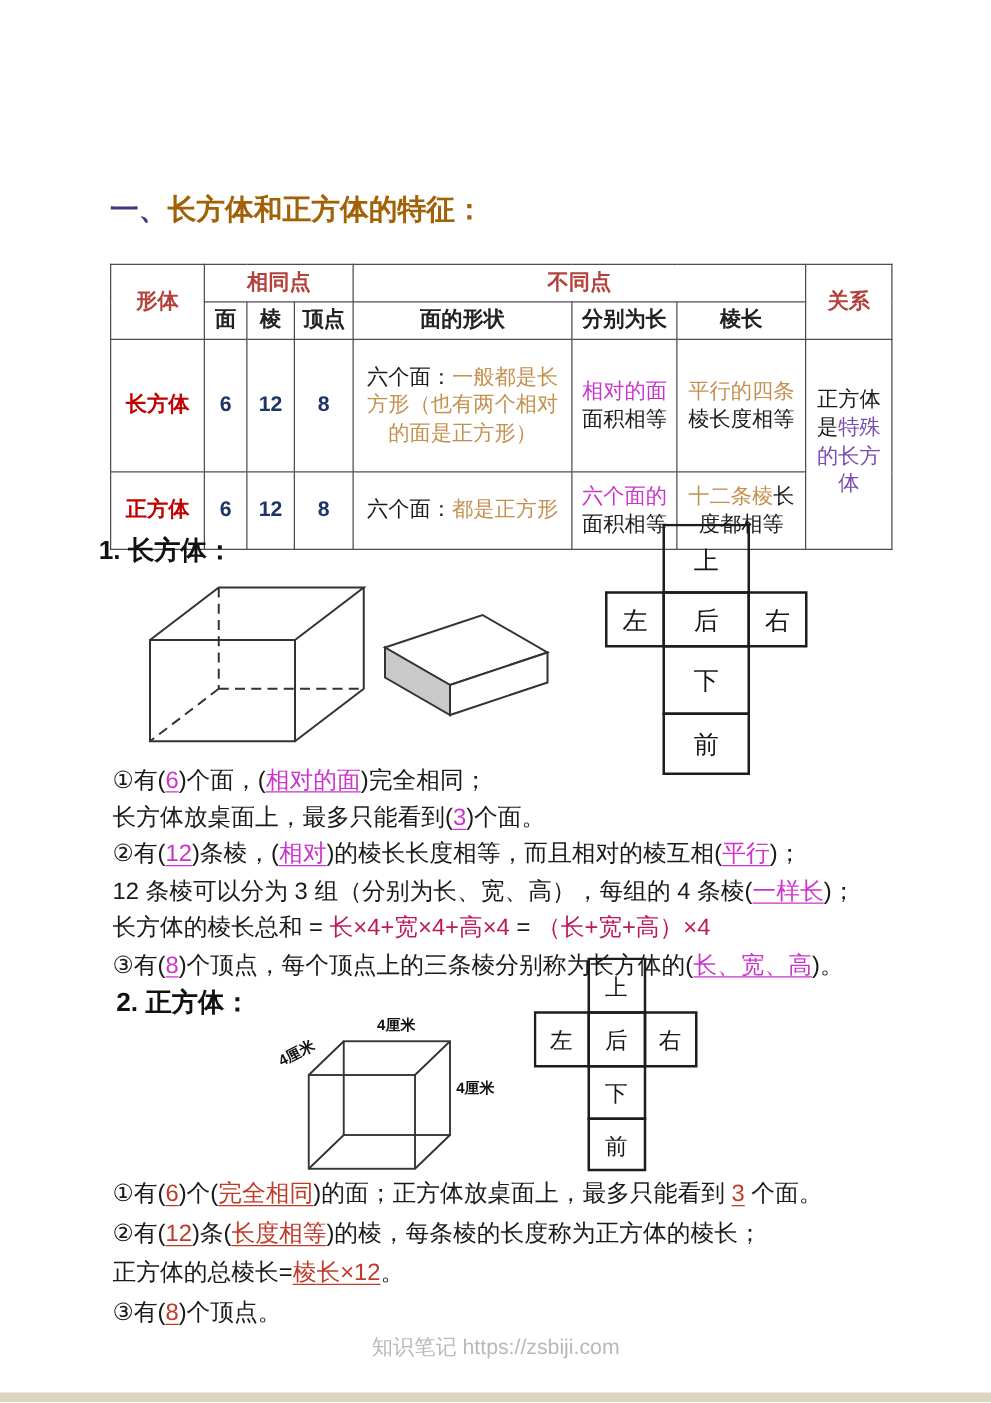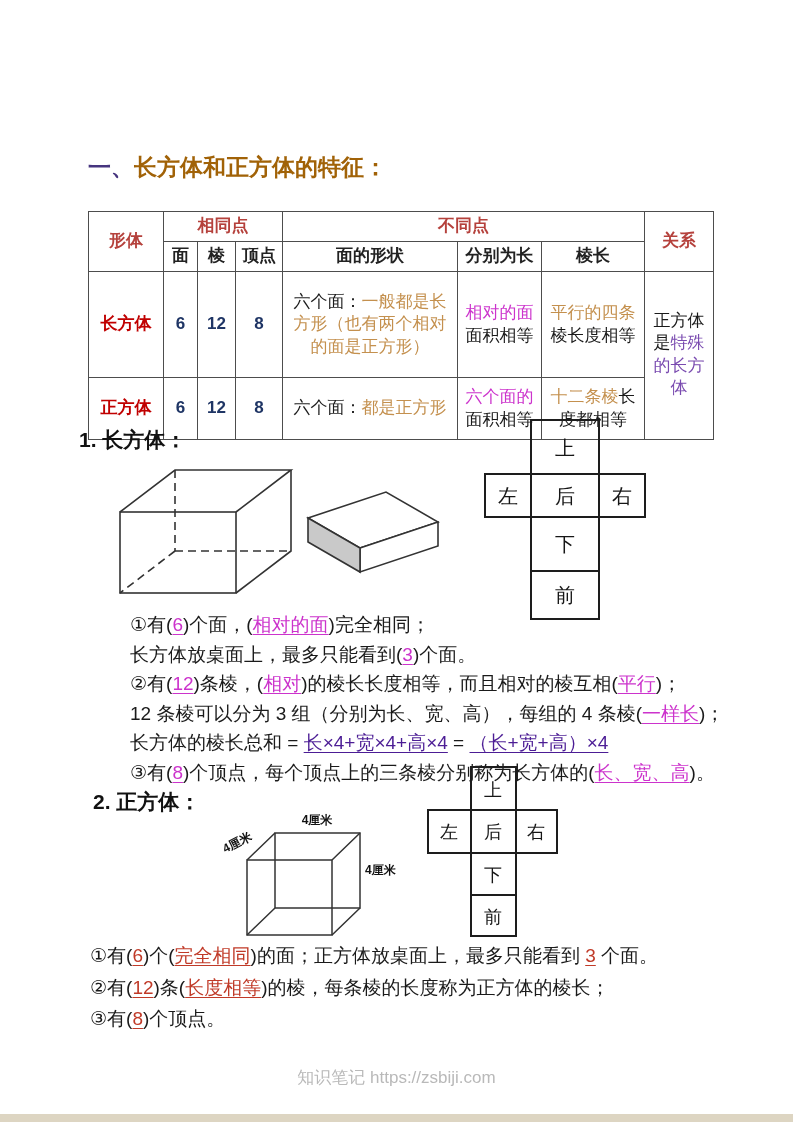--- a/index.html
+++ b/index.html
@@ -36,21 +36,21 @@
   .s-pur{color:#7a4bb0;}
 
   
   .sec-title{position:absolute;font-size:21px;font-weight:bold;color:#111111;white-space:nowrap;}
 
   
   .tblock{position:absolute;left:90px;font-size:19px;}
   .tline{margin:0;line-height:29.5px;white-space:nowrap;color:#1a1a1a;}
   .tblock2 .tline{line-height:31.5px;}
   .hl-m{color:#cc33cc;text-decoration:underline;text-underline-offset:3px;}
-  .hl-b{color:#4c1d95;text-decoration:underline;text-underline-offset:3px;}
+  .hl-b{color:#be185d;text-underline-offset:3px;}
   .hl-r{color:#c03a28;text-decoration:underline;text-underline-offset:3px;}
 
   
   .dg{position:absolute;}
   .net-label{font-size:20px;fill:#161616;font-family:"Liberation Sans","DejaVu Sans",sans-serif;}
   .net-label-sm{font-size:18px;fill:#161616;font-family:"Liberation Sans","DejaVu Sans",sans-serif;}
   .cm-label{font-size:12px;font-weight:600;fill:#111111;font-family:"Liberation Sans","DejaVu Sans",sans-serif;}
 
   
   .footer{position:absolute;top:1066px;left:0;width:100%;text-align:center;
@@ -158,21 +158,21 @@
       <rect x="47" y="152" width="68" height="48"></rect>
     </g>
     <text class="net-label" x="81" y="36" text-anchor="middle">上</text>
     <text class="net-label" x="24" y="84" text-anchor="middle">左</text>
     <text class="net-label" x="81" y="84" text-anchor="middle">后</text>
     <text class="net-label" x="138" y="84" text-anchor="middle">右</text>
     <text class="net-label" x="81" y="132" text-anchor="middle">下</text>
     <text class="net-label" x="81" y="183" text-anchor="middle">前</text>
   </svg>
 
-  <div class="tblock" style="top:610px;margin-left:40px;">
+  <div class="tblock" style="top:610px;">
     <p class="tline"><span class="s-k">①有(</span><span class="hl-m">6</span><span class="s-k">)个面，(</span><span class="hl-m">相对的面</span><span class="s-k">)完全相同；</span></p>
     <p class="tline"><span class="s-k">长方体放桌面上，最多只能看到(</span><span class="hl-m">3</span><span class="s-k">)个面。</span></p>
     <p class="tline"><span class="s-k">②有(</span><span class="hl-m">12</span><span class="s-k">)条棱，(</span><span class="hl-m">相对</span><span class="s-k">)的棱长长度相等，而且相对的棱互相(</span><span class="hl-m">平行</span><span class="s-k">)；</span></p>
     <p class="tline"><span class="s-k">12 条棱可以分为 3 组（分别为长、宽、高），每组的 4 条棱(</span><span class="hl-m">一样长</span><span class="s-k">)；</span></p>
     <p class="tline"><span class="s-k">长方体的棱长总和 = </span><span class="hl-b">长×4+宽×4+高×4</span><span class="s-k"> = </span><span class="hl-b">（长+宽+高）×4</span></p>
     <p class="tline"><span class="s-k">③有(</span><span class="hl-m">8</span><span class="s-k">)个顶点，每个顶点上的三条棱分别称为长方体的(</span><span class="hl-m">长、宽、高</span><span class="s-k">)。</span></p>
   </div>
 
   <div class="sec-title" style="left:93px;top:788px;">2. 正方体：</div>
 
@@ -200,19 +200,20 @@
     <text class="net-label-sm" x="22" y="72" text-anchor="middle">左</text>
     <text class="net-label-sm" x="66" y="72" text-anchor="middle">后</text>
     <text class="net-label-sm" x="109" y="72" text-anchor="middle">右</text>
     <text class="net-label-sm" x="66" y="115" text-anchor="middle">下</text>
     <text class="net-label-sm" x="66" y="157" text-anchor="middle">前</text>
   </svg>
 
   <div class="tblock tblock2" style="top:940px;">
     <p class="tline"><span class="s-k">①有(</span><span class="hl-r">6</span><span class="s-k">)个(</span><span class="hl-r">完全相同</span><span class="s-k">)的面；正方体放桌面上，最多只能看到 </span><span class="hl-r">3</span><span class="s-k"> 个面。</span></p>
     <p class="tline"><span class="s-k">②有(</span><span class="hl-r">12</span><span class="s-k">)条(</span><span class="hl-r">长度相等</span><span class="s-k">)的棱，每条棱的长度称为正方体的棱长；</span></p>
+    <p class="tline"><span class="s-k">正方体的总棱长=</span><span class="hl-r">棱长×12</span><span class="s-k">。</span></p>
     <p class="tline"><span class="s-k">③有(</span><span class="hl-r">8</span><span class="s-k">)个顶点。</span></p>
   </div>
 
   <div class="footer">知识笔记 https://zsbiji.com</div>
   <div class="bottom-strip"></div>
 
 </div>
 
 </body></html>

